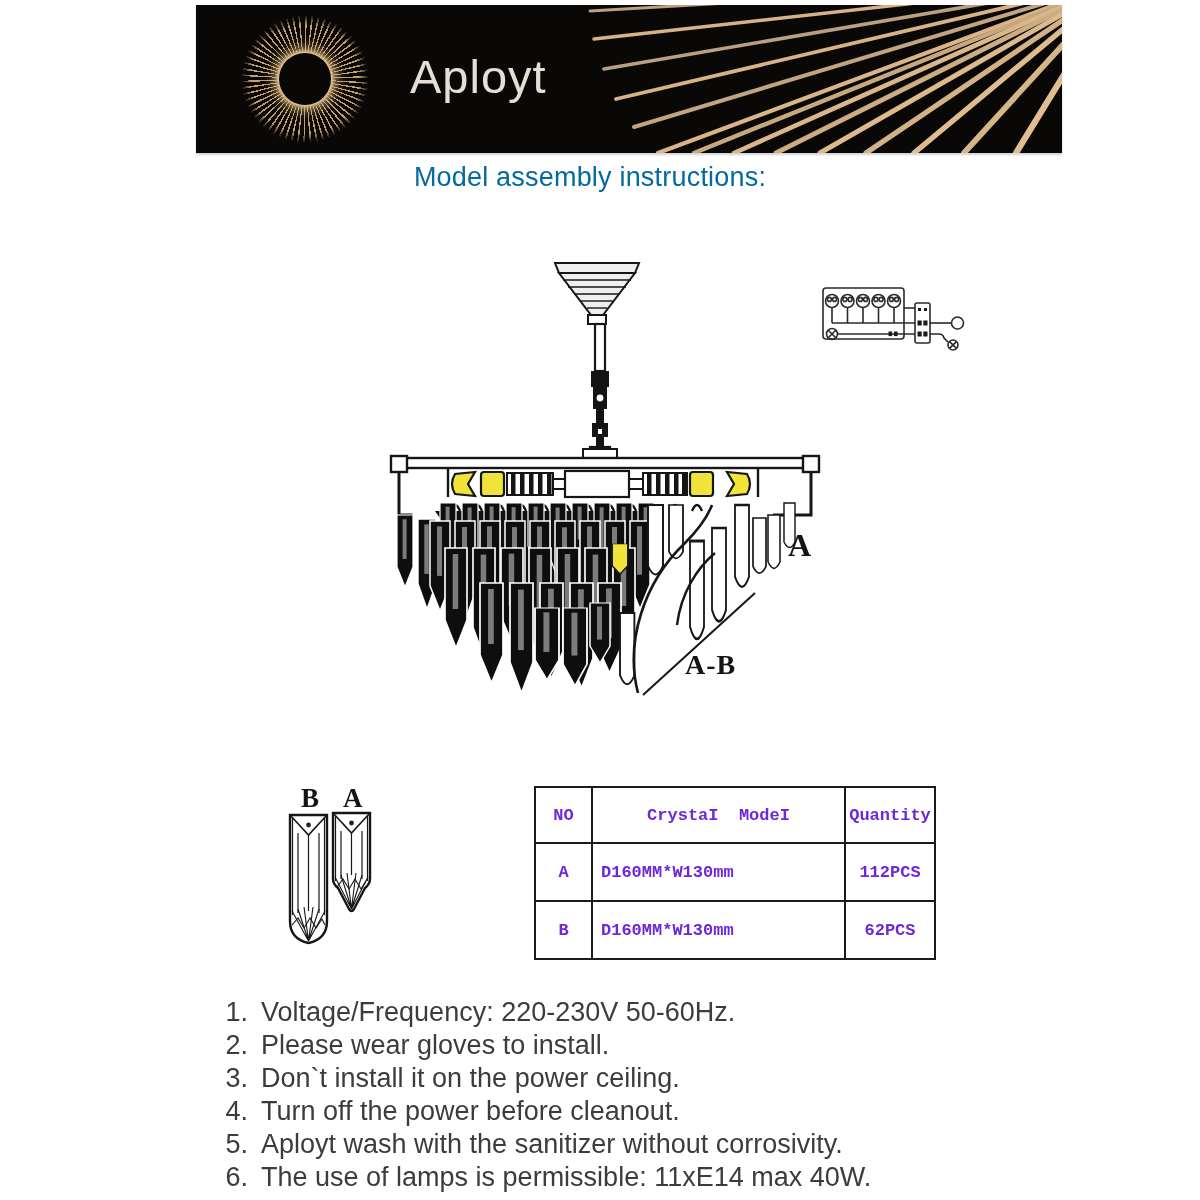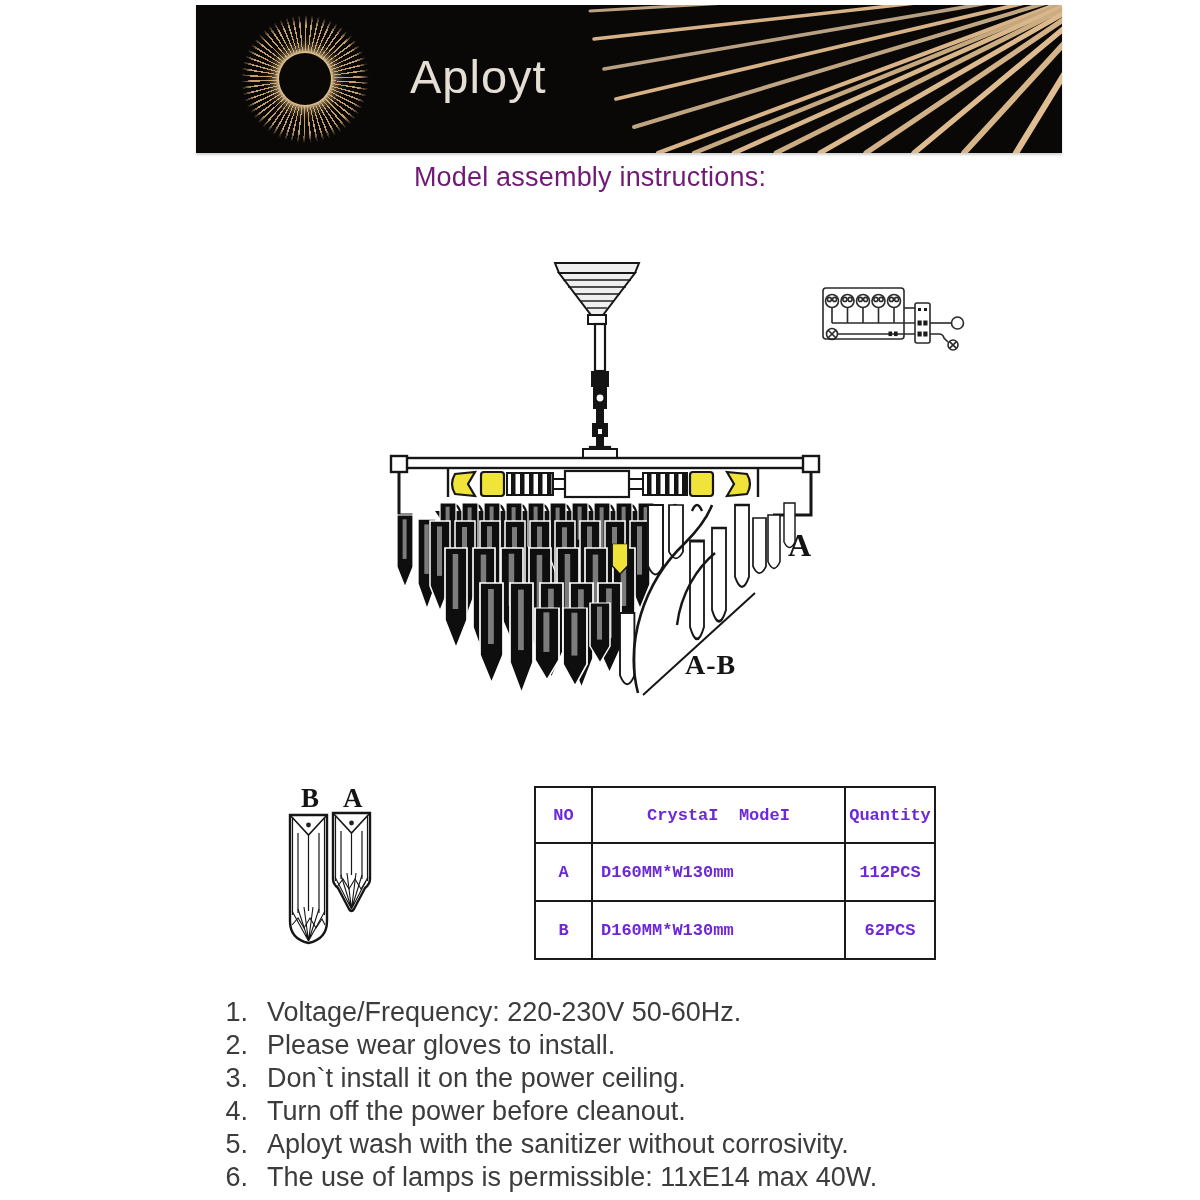--- a/index.html
+++ b/index.html
@@ -14,21 +14,21 @@
             -webkit-mask:radial-gradient(circle, transparent 0 24px, #000 30px 54px, transparent 64px);
             mask:radial-gradient(circle, transparent 0 24px, #000 30px 54px, transparent 64px);}
   .sun-core{position:absolute;left:83px;top:48px;width:52px;height:52px;border-radius:50%;
             background:#0a0807;box-shadow:0 0 12px 5px rgba(230,197,142,.85),0 0 3px 2px #ecd3a2;}
   .brand{position:absolute;left:214px;top:44px;font-size:47px;font-weight:400;color:#e4ded4;
          letter-spacing:1px;}
   .rays{position:absolute;right:0;top:0;}
 
   
   .title-block{position:absolute;left:0;top:160px;width:1180px;text-align:center;
-               color:#701a75;font-size:27px;line-height:34px;font-weight:500;letter-spacing:.2px;}
+               color:#0369a1;font-size:27px;line-height:34px;font-weight:500;letter-spacing:.2px;}
 
   
   .wiring{position:absolute;left:815px;top:272px;}
   .chandelier{position:absolute;left:385px;top:253px;}
   .crystals{position:absolute;left:265px;top:783px;}
   .serif-label{font-family:"Liberation Serif",serif;font-weight:700;fill:#141414;}
 
   
   .parts{position:absolute;left:534px;top:786px;border-collapse:collapse;
          font-family:"Liberation Mono",monospace;font-weight:700;color:#6d28d9;}
@@ -38,21 +38,21 @@
   .c-model-h{width:242px;text-align:center;white-space:pre;margin-top:20px;}
   .c-qty{width:86px;text-align:center;}
   .parts tr.hrow td{height:52px;}
   .parts tr.drow td{height:54px;}
 
   
   .instructions{position:absolute;left:208px;top:996px;width:830px;color:#3c3c3c;
                 font-size:27px;line-height:33px;}
   .ins-row{display:flex;}
   .ins-num{width:40px;text-align:right;flex:0 0 40px;}
-  .ins-text{margin-left:19px;}
+  .ins-text{margin-left:13px;}
 </style>
 </head>
 <body>
 
 <div class="page">
 
   <div class="banner">
     <div class="sunburst"></div>
     <div class="sun-core"></div>
     <div class="brand">Aployt</div>

